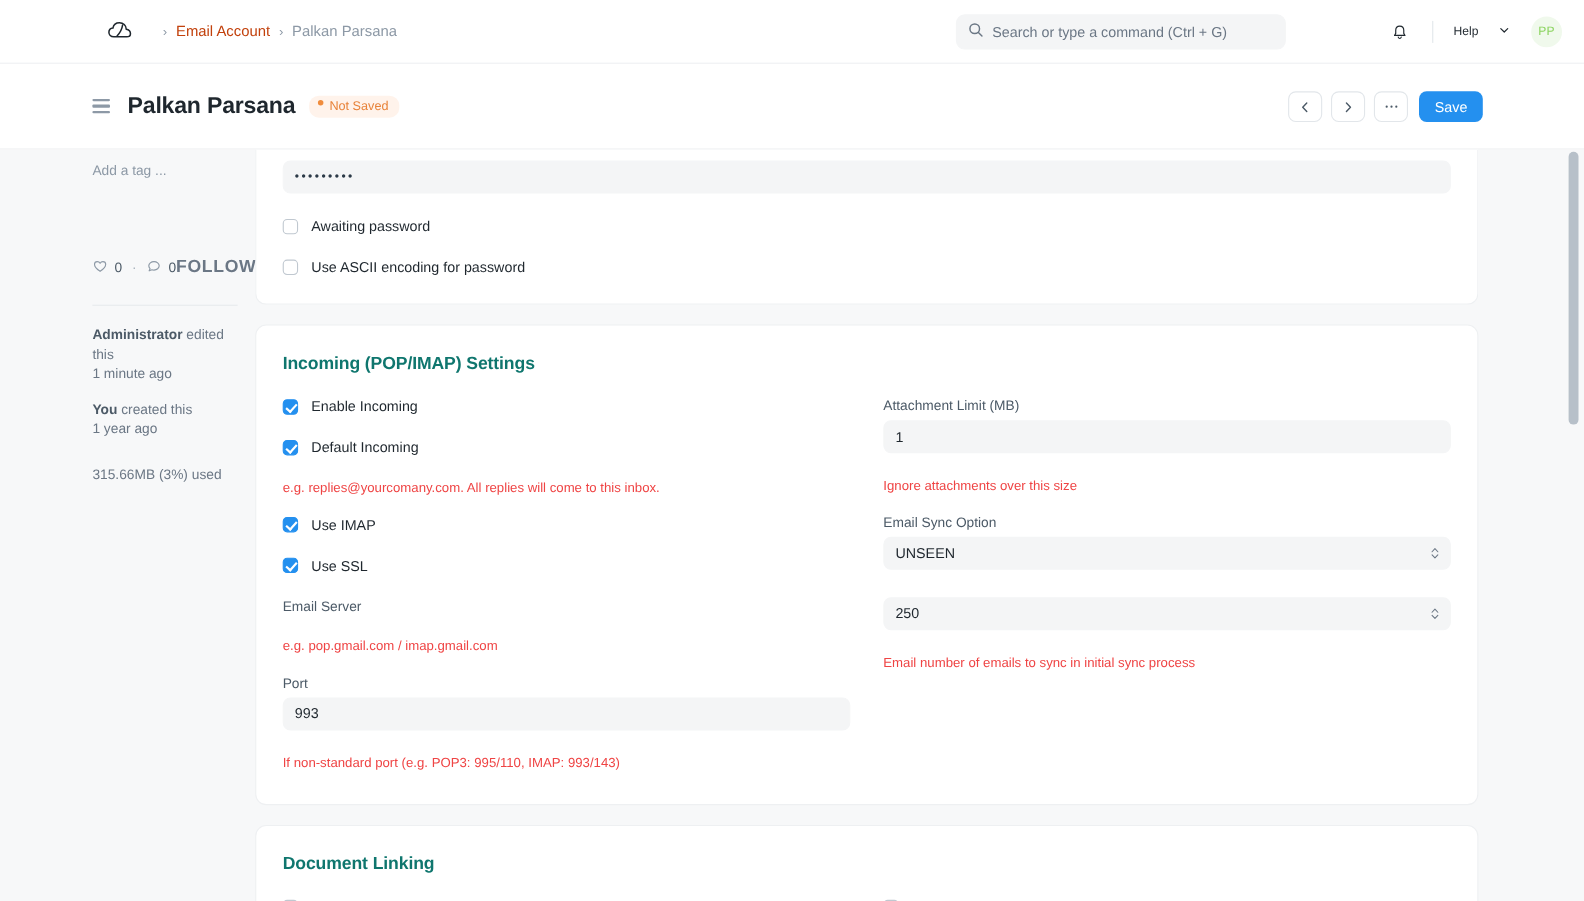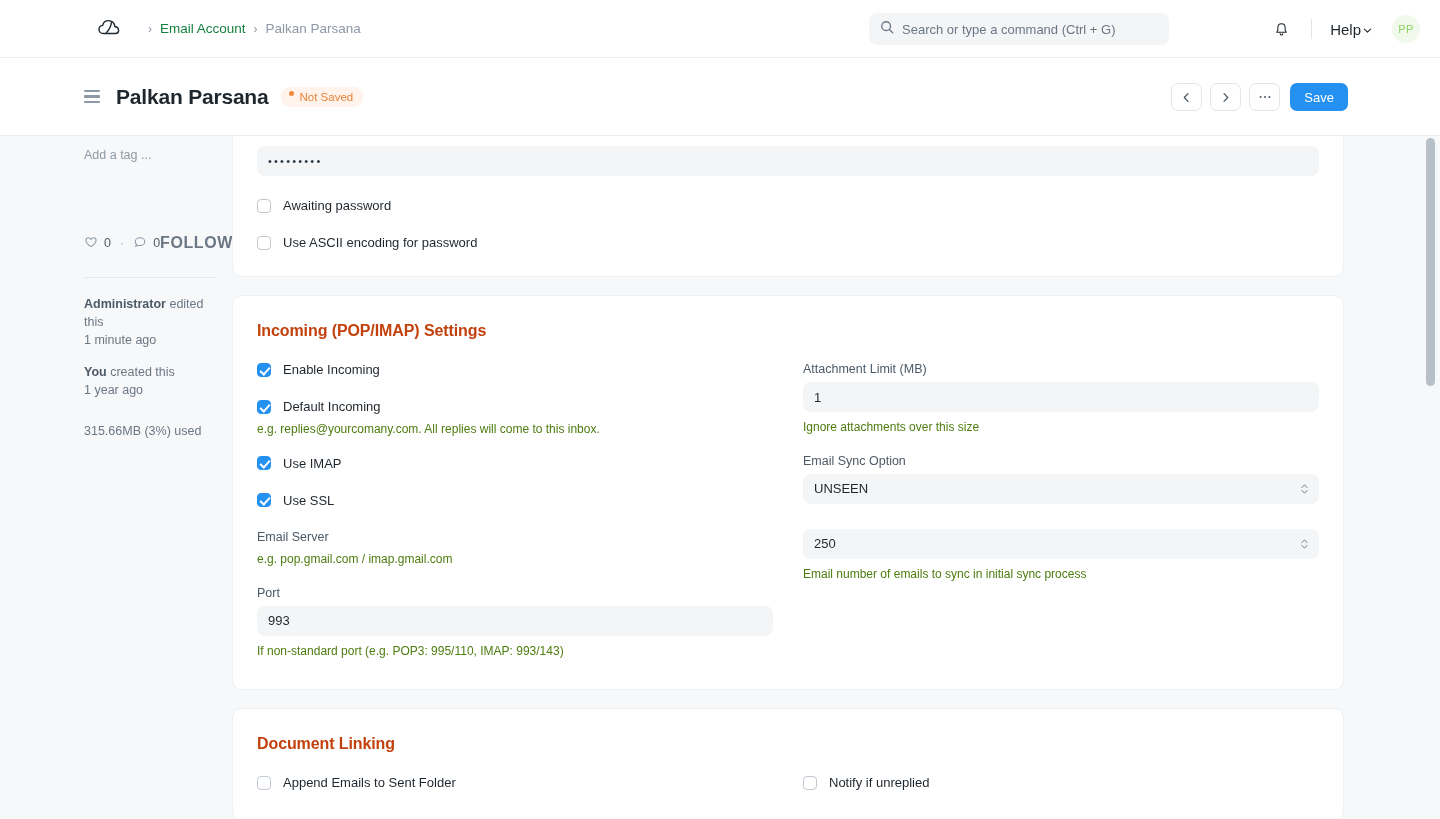--- a/index.html
+++ b/index.html
@@ -20,21 +20,21 @@
     position: relative;
   }
   .nav-left { display: flex; align-items: center; padding-left: 94px; }
   .logo {
     width: 30px; height: 30px;
     display: flex; align-items: center; justify-content: center;
     margin-right: 16px;
   }
   .breadcrumb { display: flex; align-items: center; font-size: 13.5px; }
   .bc-sep { color: #8d99a6; margin: 0 8px; font-size: 12px; display:inline-block; }
-  .bc-link { color: #15803d; font-weight: 500; text-decoration: none; }
+  .bc-link { color: #c2410c; font-weight: 500; text-decoration: none; }
   .bc-current { color: #8d99a6; font-weight: 400; }
 
   .nav-center {
     position: absolute; left: 869px; top: 13px;
     width: 300px; height: 32px;
   }
   .search-box {
     width: 300px; height: 32px;
     background: #f4f5f6;
     border: 1px solid #f4f5f6;
@@ -54,22 +54,22 @@
     position: absolute; right: 20px; top: 0; height: 58px;
     display: flex; align-items: center; gap: 0;
   }
   .bell-btn {
     width: 32px; height: 32px; border: none; background: transparent;
     display: flex; align-items: center; justify-content: center;
     cursor: pointer; border-radius: 6px;
   }
   .nav-divider { width: 1px; height: 20px; background: #e2e6ea; margin: 0 14px; }
   .help-btn {
-    display: flex; align-items: center; gap: 2px;
-    font-size: 15px; color: #1f272e;
+    display: flex; align-items: center; gap: 19px;
+    font-size: 11px; color: #1f272e;
     background: none; border: none; cursor: pointer;
     font-family: "Liberation Sans", sans-serif;
     padding: 5px 4px;
   }
   .avatar {
     width: 28px; height: 28px; border-radius: 50%;
     background: #f0f9ec;
     display: flex; align-items: center; justify-content: center;
     font-size: 11px; font-weight: 400; color: #8cd460;
     margin-left: 16px; cursor: pointer;
@@ -181,21 +181,21 @@
   }
   .card.card-top {
     border-top: none;
     border-top-left-radius: 0; border-top-right-radius: 0;
     padding-top: 10px; padding-bottom: 26px;
   }
   .card.card-mid { margin-top: 18px; padding-top: 26px; padding-bottom: 30px; }
   .card.card-bot { margin-top: 18px; padding-top: 26px; padding-bottom: 30px; }
 
   .section-title {
-    font-size: 16px; font-weight: 700; color: #c2410c;
+    font-size: 16px; font-weight: 700; color: #0f766e;
     margin-bottom: 22px; letter-spacing: -0.1px;
   }
 
   .grid2 { display: flex; gap: 30px; }
   .col { flex: 1; min-width: 0; }
 
   .field { margin-bottom: 0; }
   .field-label {
     font-size: 12.5px; color: #4c5a67; margin-bottom: 6px; display: block;
   }
@@ -211,21 +211,21 @@
   }
   .control.pw { letter-spacing: 2.2px; font-size: 11px; color: #2b3947; }
   .select-wrap { position: relative; }
   .select-wrap .spin {
     position: absolute; right: 10px; top: 50%;
     transform: translateY(-50%);
     display: flex; flex-direction: column; align-items: center;
     color: #6b7785; pointer-events: none; line-height: 0;
   }
   .help-text {
-    font-size: 12px; color: #4d7c0f; margin-top: 7px; line-height: 1.4;
+    font-size: 12px; color: #ef4444; margin-top: 21px; line-height: 1.4;
   }
 
   .chk-row { display: flex; align-items: center; gap: 12px; margin: 0; }
   .chk {
     width: 14px; height: 14px; flex: none;
     border-radius: 4px; position: relative;
     cursor: pointer;
     border: 1px solid #c0c8d0; background: #fff;
   }
   .chk.checked { background: #2490ef; border-color: #2490ef; }

